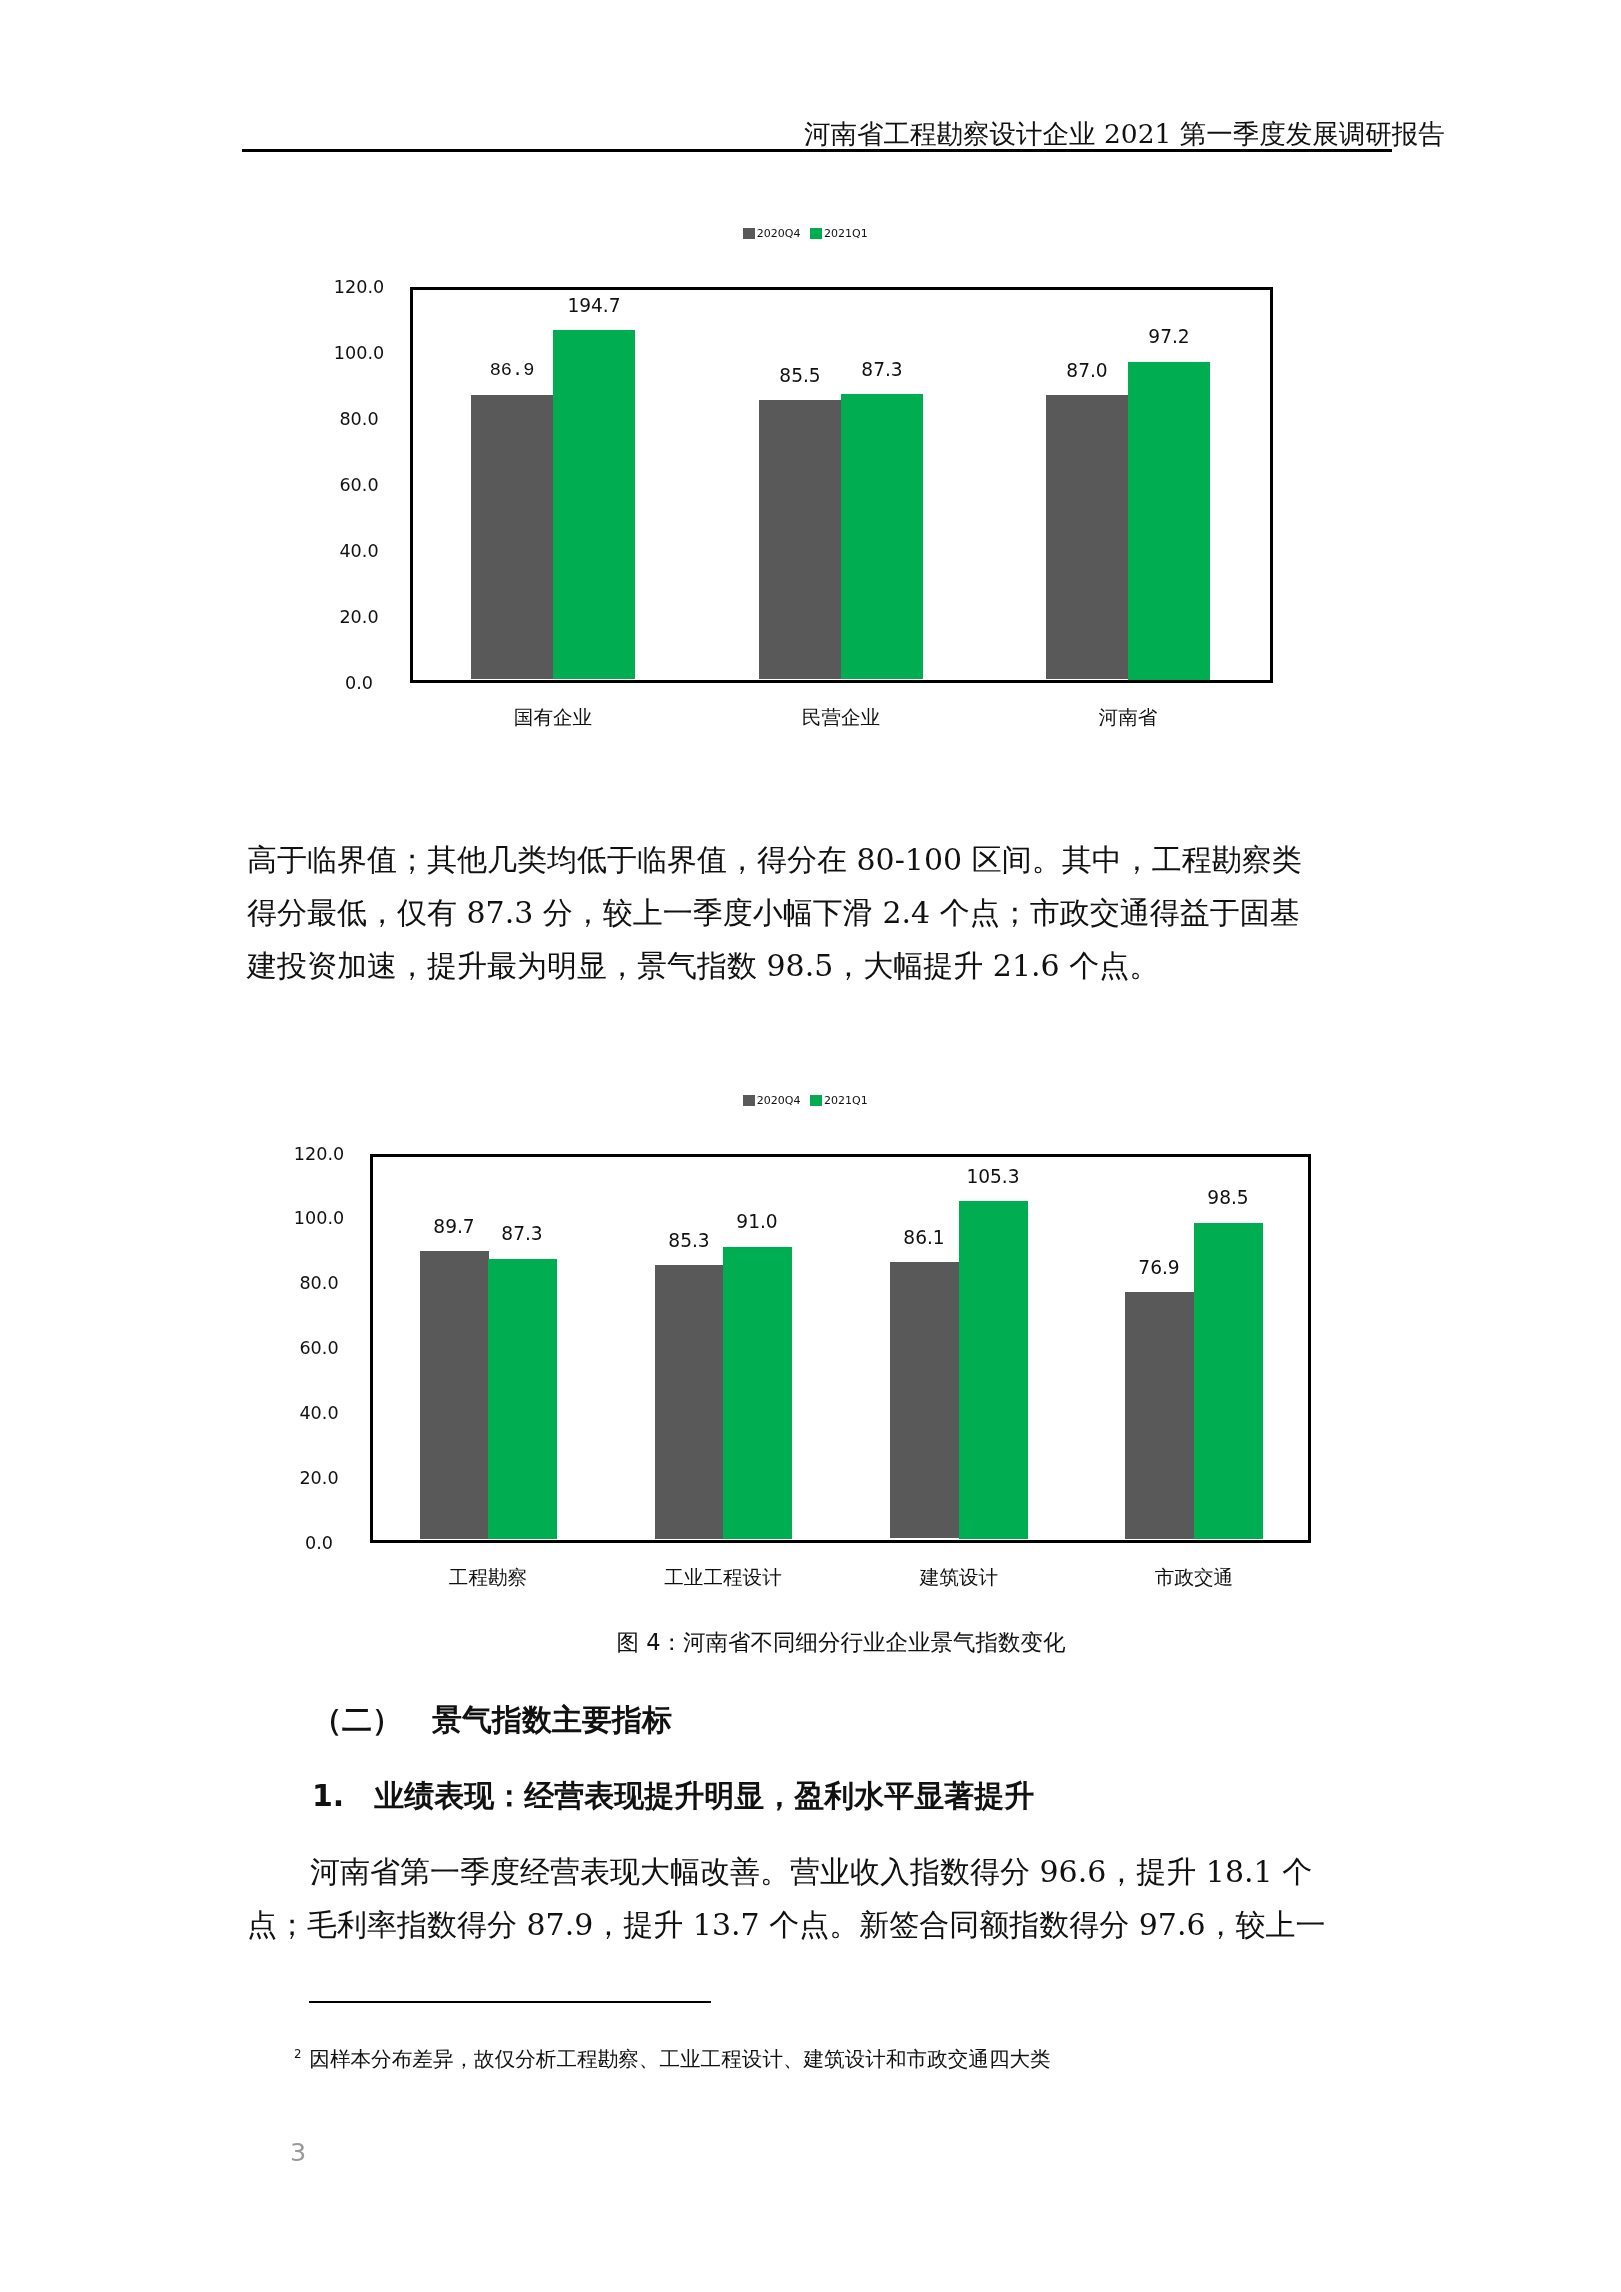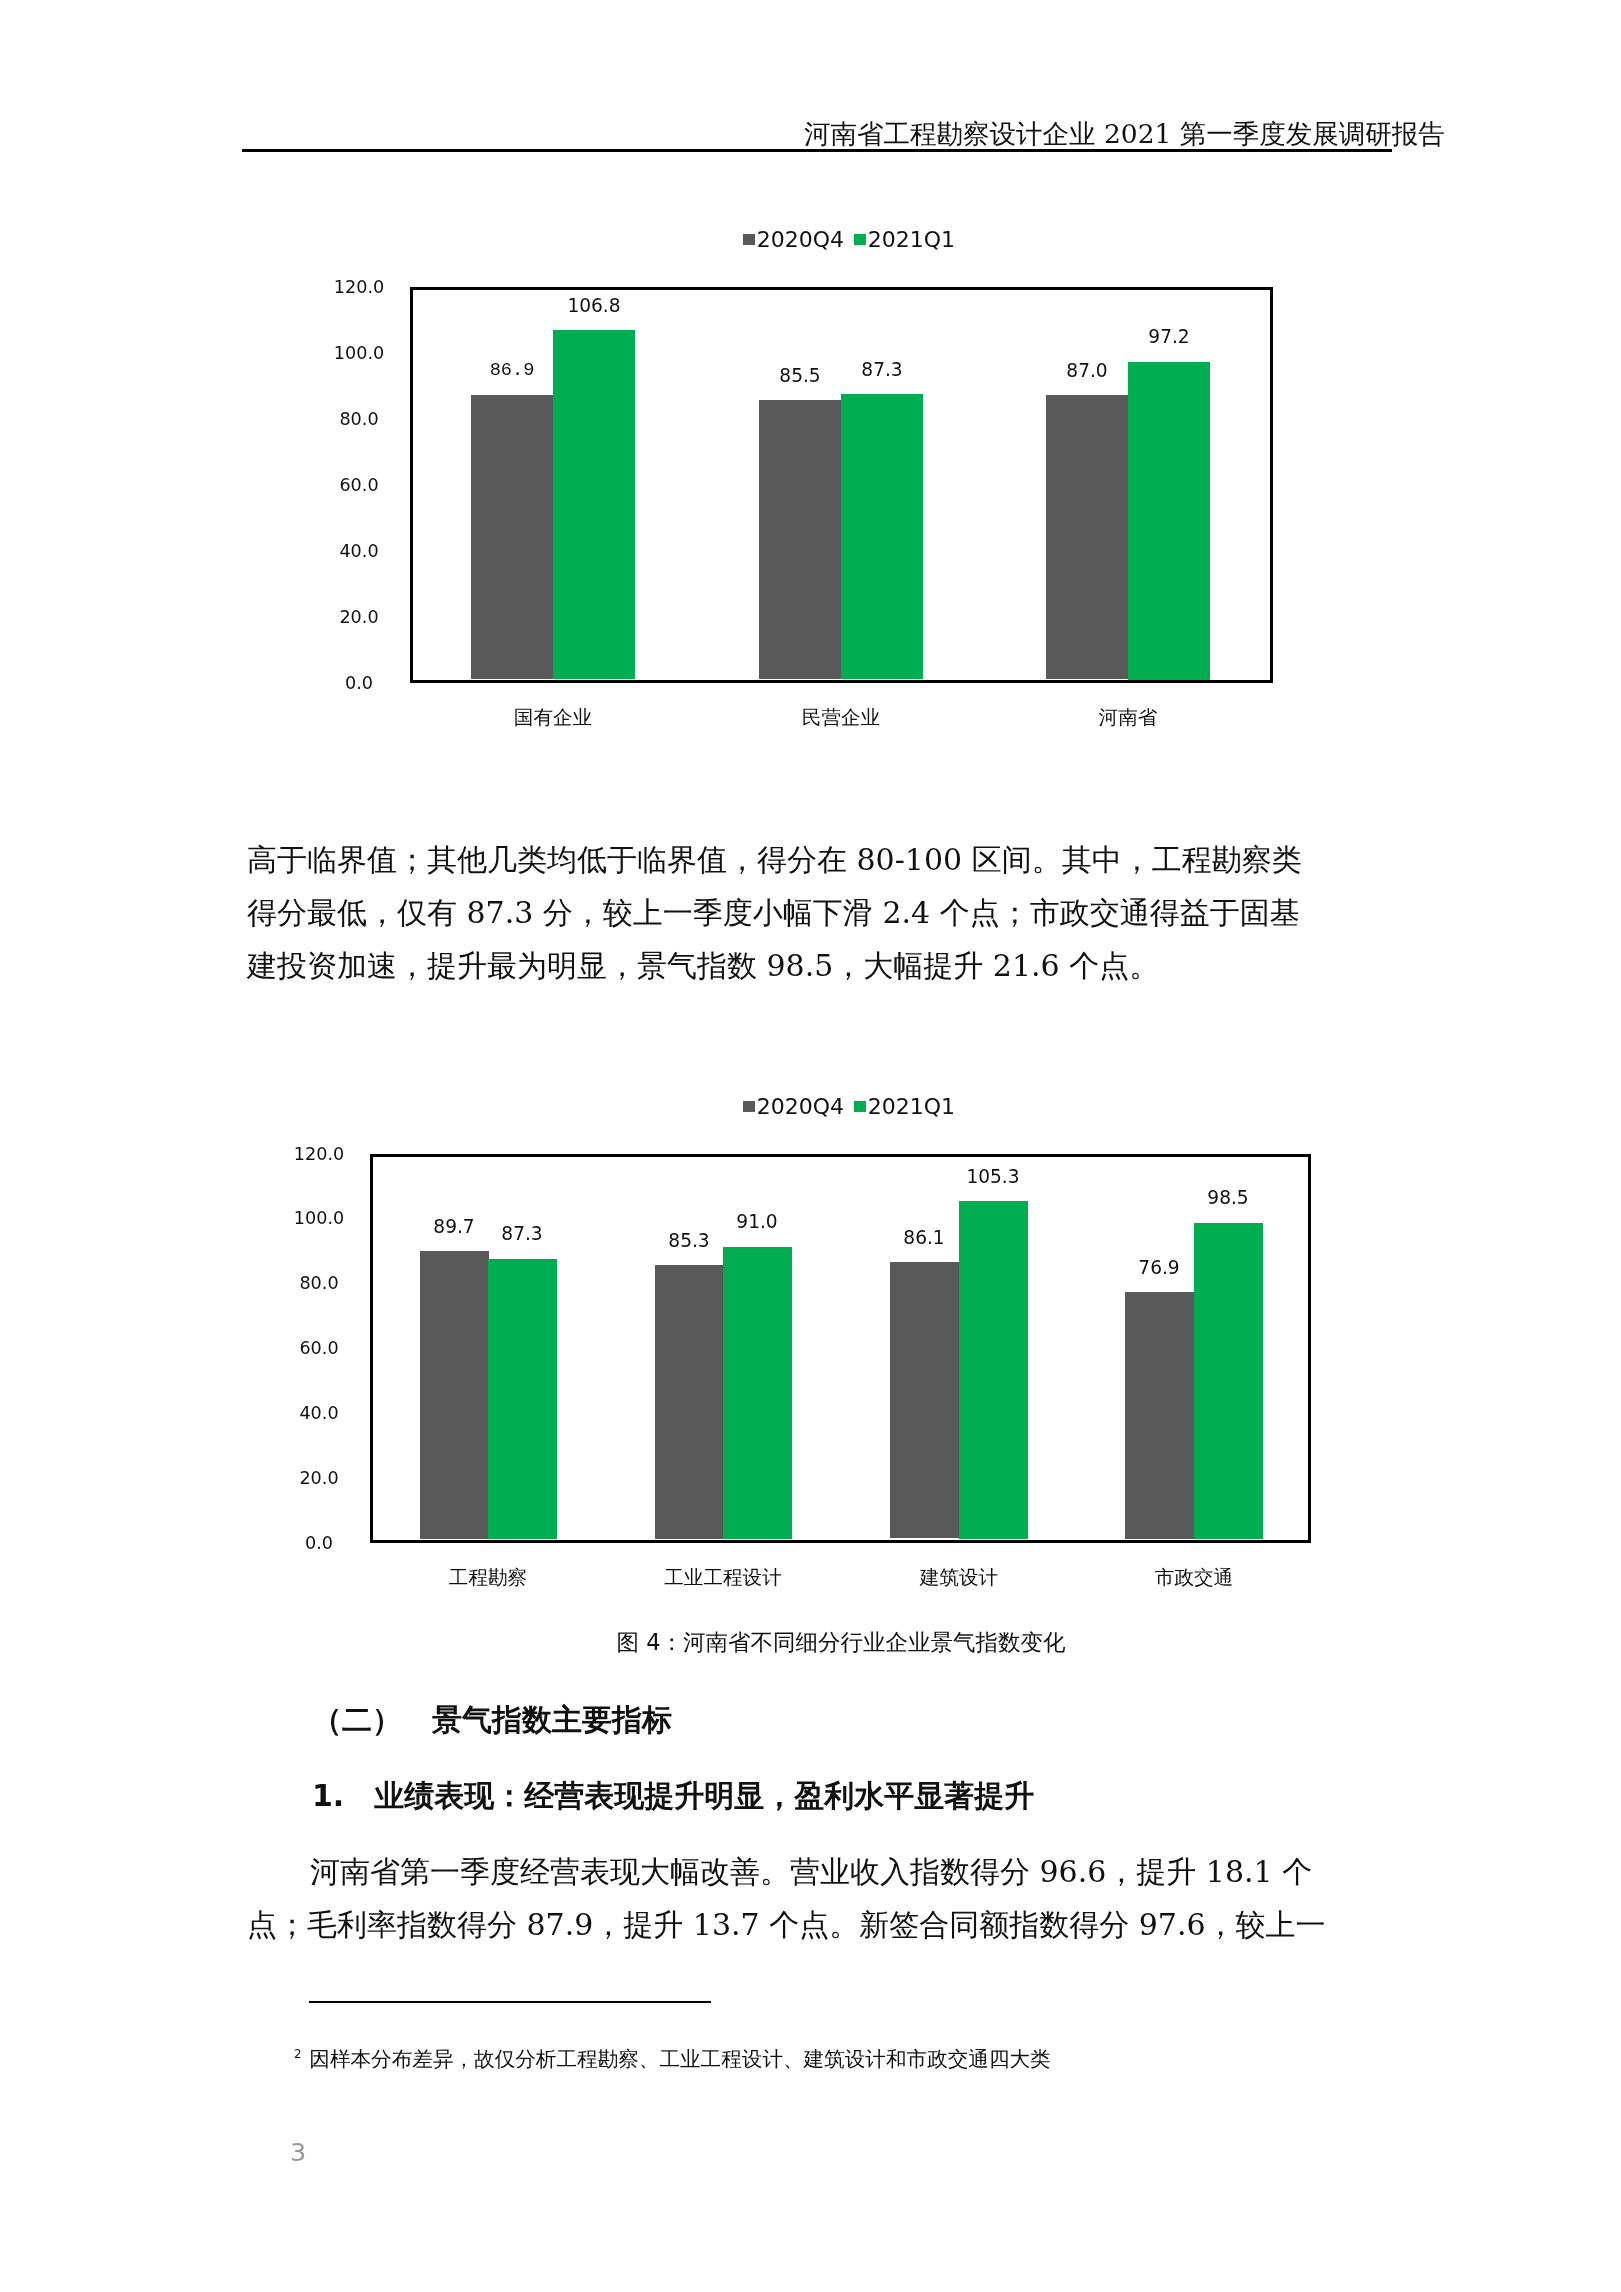--- a/index.html
+++ b/index.html
@@ -2,21 +2,21 @@
 <html><head>
 <meta charset="utf-8">
 <style>
   html, body { margin: 0; padding: 0; background: #ffffff; }
   body { width: 1621px; height: 2293px; position: relative; overflow: hidden;
          font-family: "DejaVu Serif", "Liberation Serif", serif; color: #111; }
   .abs { position: absolute; }
   .header-title { left: 804px; top: 116px; width: 588px; text-align: right; font-size: 26.5px; white-space: nowrap; }
   .header-rule { left: 242px; top: 149px; width: 1150px; height: 2.9px; background: #000; }
 
-  .legend { font-family: "DejaVu Sans", "Liberation Sans", sans-serif; font-size: 22px; white-space: nowrap; display: flex; align-items: center; gap: 9.8px; }
+  .legend { font-family: "DejaVu Sans", "Liberation Sans", sans-serif; font-size: 11px; white-space: nowrap; display: flex; align-items: center; gap: 9.8px; }
   .legend .sw { display: inline-block; width: 11.8px; height: 11.8px; margin-right: 2px; vertical-align: middle; }
   .legend .item { display: inline-flex; align-items: center; }
 
   .plot { border: 3.9px solid #000; box-sizing: border-box; background: #fff; }
   .ytick { font-family: "DejaVu Sans", "Liberation Sans", sans-serif; font-size: 17.6px; text-align: center; width: 78px; transform: translateY(-50%); }
   .val { font-family: "DejaVu Sans", "Liberation Sans", sans-serif; font-size: 18.6px; text-align: center; width: 78px; position: absolute; }
   .xcat { font-family: "DejaVu Serif", "Liberation Serif", serif; font-size: 19.6px; text-align: center; white-space: nowrap; position: absolute; }
   .caption { font-family: "DejaVu Sans", "Liberation Sans", sans-serif; font-size: 22.5px; text-align: center; white-space: nowrap; }
 
   .para { left: 247px; width: 1147px; font-size: 30px; line-height: 53px; text-align: justify; }
@@ -50,21 +50,21 @@
     <div class="abs ytick" style="left:320px;top:617px;">20.0</div>
     <div class="abs ytick" style="left:320px;top:551px;">40.0</div>
     <div class="abs ytick" style="left:320px;top:485px;">60.0</div>
     <div class="abs ytick" style="left:320px;top:419px;">80.0</div>
     <div class="abs ytick" style="left:320px;top:353px;">100.0</div>
     <div class="abs ytick" style="left:320px;top:287px;">120.0</div>
     <div class="abs plot" style="left:410px;top:287px;width:863px;height:396px;"></div>
     <div class="abs" style="left:471px;top:395px;width:82px;height:284px;background:#595959;"></div>
     <div class="abs val" style="left:473px;top:360px;font-family:Liberation Mono, monospace;">86.9</div>
     <div class="abs" style="left:553px;top:330px;width:82px;height:349px;background:#00AD50;"></div>
-    <div class="abs val" style="left:555px;top:295px;">106.8</div>
+    <div class="abs val" style="left:555px;top:295px;">194.7</div>
     <div class="xcat" style="left:455px;width:196px;top:704px;">国有企业</div>
     <div class="abs" style="left:759px;top:400px;width:82px;height:279px;background:#595959;"></div>
     <div class="abs val" style="left:761px;top:365px;">85.5</div>
     <div class="abs" style="left:841px;top:394px;width:82px;height:285px;background:#00AD50;"></div>
     <div class="abs val" style="left:843px;top:359px;">87.3</div>
     <div class="xcat" style="left:743px;width:196px;top:704px;">民营企业</div>
     <div class="abs" style="left:1046px;top:395px;width:82px;height:284px;background:#595959;"></div>
     <div class="abs val" style="left:1048px;top:360px;">87.0</div>
     <div class="abs" style="left:1128px;top:362px;width:82px;height:318px;background:#00AD50;"></div>
     <div class="abs val" style="left:1130px;top:326px;">97.2</div>

